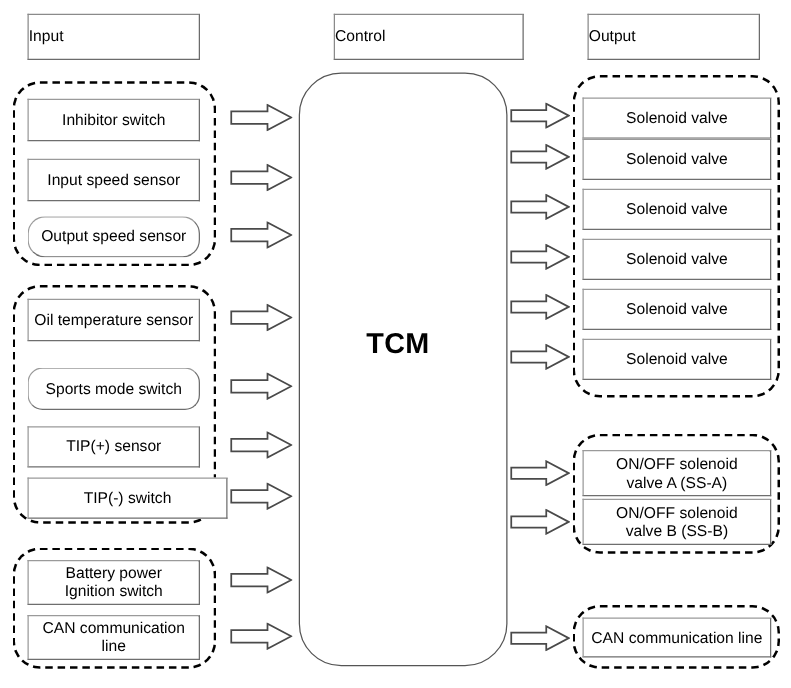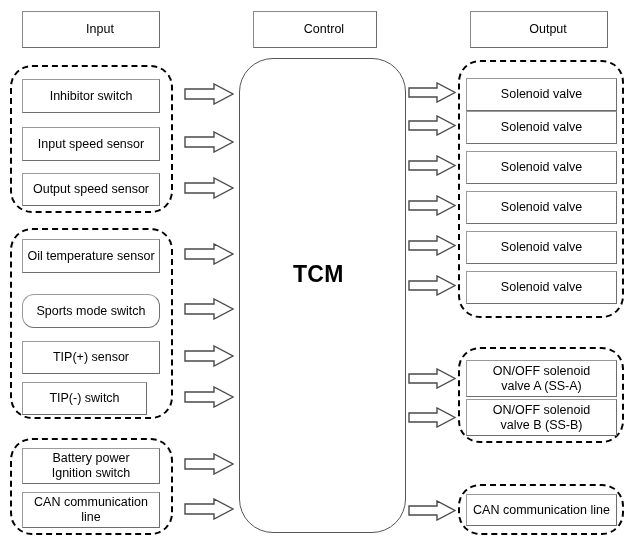--- a/index.html
+++ b/index.html
@@ -21,25 +21,24 @@
   
   .hdr-box {
     position: absolute;
     box-sizing: border-box;
     border: 1px solid #8a8a8a;
     border-right-color: #6b6b6b;
     border-bottom-color: #6b6b6b;
     background: #ffffff;
     display: flex;
     align-items: center;
-    justify-content: center;
+    justify-content: flex-start;
     font-size: 12.5px;
     color: #000000;
     line-height: 1.15;
-    padding-left: 18px;
   }
 
   
   .group {
     position: absolute;
     box-sizing: border-box;
     border: 2px dashed #000000;
     border-radius: 22px;
     background: transparent;
   }
@@ -88,52 +87,52 @@
 </style>
 </head>
 <body>
 
 <div id="canvas">
 
   <div class="hdr-box" style="left:22px; top:11px; width:138px; height:37px;">
     <span>Input</span>
   </div>
 
-  <div class="hdr-box" style="left:253px; top:11px; width:124px; height:37px;">
+  <div class="hdr-box" style="left:267px; top:11px; width:152px; height:37px;">
     <span>Control</span>
   </div>
 
   <div class="hdr-box" style="left:470px; top:11px; width:138px; height:37px;">
     <span>Output</span>
   </div>
 
   <div class="group" style="left:10px; top:65px; width:163px; height:148px;"></div>
 
   <div class="item-box" style="left:22px; top:79px; width:138px; height:34px;">
     <span>Inhibitor switch</span>
   </div>
   <div class="item-box" style="left:22px; top:127px; width:138px; height:34px;">
     <span>Input speed sensor</span>
   </div>
-  <div class="item-box" style="left:22px; top:173px; width:138px; height:33px;">
+  <div class="item-box" style="left:22px; top:173px; width:138px; height:33px;border-radius:14px;">
     <span>Output speed sensor</span>
   </div>
 
   <div class="group" style="left:10px; top:228px; width:163px; height:191px;"></div>
 
   <div class="item-box" style="left:22px; top:239px; width:138px; height:34px;">
     <span style="white-space:nowrap;">Oil temperature sensor</span>
   </div>
   <div class="item-box" style="left:22px; top:294px; width:138px; height:34px;border-radius:12px;">
     <span>Sports mode switch</span>
   </div>
   <div class="item-box" style="left:22px; top:341px; width:138px; height:33px;">
     <span>TIP(+) sensor</span>
   </div>
-  <div class="item-box" style="left:22px; top:382px; width:125px; height:33px;">
+  <div class="item-box" style="left:22px; top:382px; width:160px; height:33px;">
     <span>TIP(-) switch</span>
   </div>
 
   <div class="group" style="left:10px; top:438px; width:163px; height:97px;"></div>
 
   <div class="item-box" style="left:22px; top:492px; width:138px; height:36px;">
     <span>CAN communication
 line</span>
   </div>
   <div class="item-box" style="left:22px; top:448px; width:138px; height:36px;">

